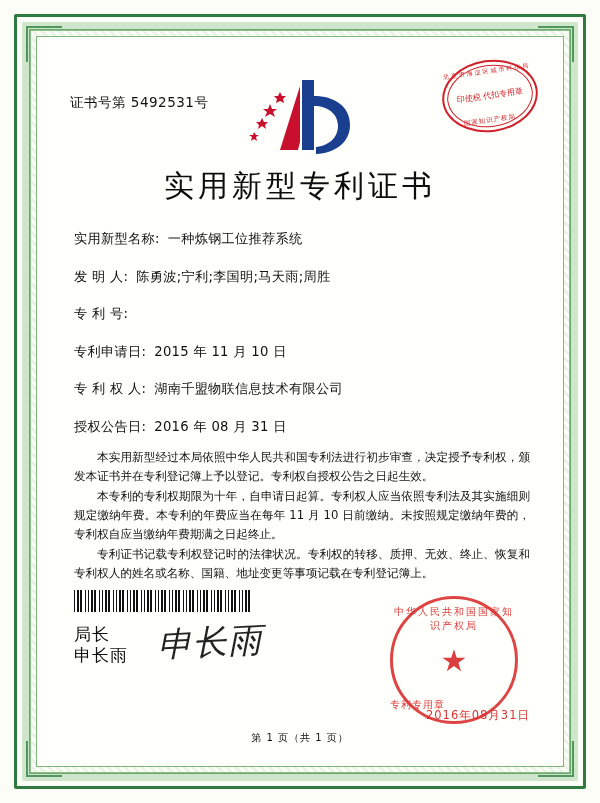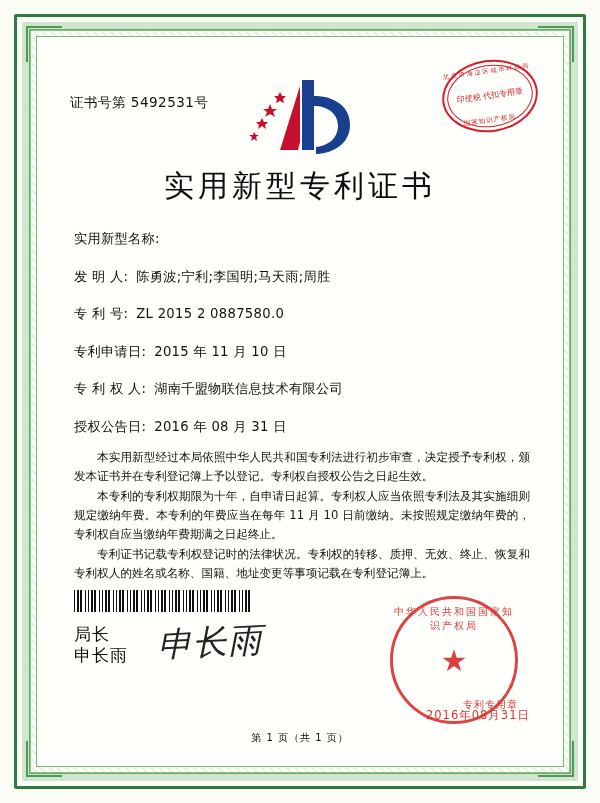--- a/index.html
+++ b/index.html
@@ -271,21 +271,21 @@
     text-align: center;
     color: #d82a2a;
     font-size: 10px;
     letter-spacing: 2px;
     opacity: 0.9;
   }
   .seal-main .arc-bottom {
     position: absolute;
     left: 0; right: 0;
     bottom: 12px;
-    text-align: right;
+    text-align: left;
     color: #d82a2a;
     font-size: 10px;
     letter-spacing: 1px;
     opacity: 0.9;
   }
   .seal-date {
     position: absolute;
     right: 22px;
     top: 660px;
     color: #d82a2a;
@@ -343,28 +343,28 @@
           <polygon points="14,56 16,59 19,59 16,61 17,65 14,63 11,65 12,61 9,59 13,59"></polygon>
         </g>
       </svg>
     </div>
 
     <div class="title">实用新型专利证书</div>
 
     <div class="fields">
       <div class="field-row">
         <span class="field-label">实用新型名称:</span>
+        <span class="field-value">一种炼钢工位推荐系统</span>
       </div>
       <div class="field-row">
         <span class="field-label">发 明 人:</span>
         <span class="field-value">陈勇波;宁利;李国明;马天雨;周胜</span>
       </div>
       <div class="field-row">
         <span class="field-label">专 利 号:</span>
-        <span class="field-value">ZL 2015 2 0887580.0</span>
       </div>
       <div class="field-row">
         <span class="field-label">专利申请日:</span>
         <span class="field-value">2015 年 11 月 10 日</span>
       </div>
       <div class="field-row">
         <span class="field-label">专 利 权 人:</span>
         <span class="field-value">湖南千盟物联信息技术有限公司</span>
       </div>
       <div class="field-row">

